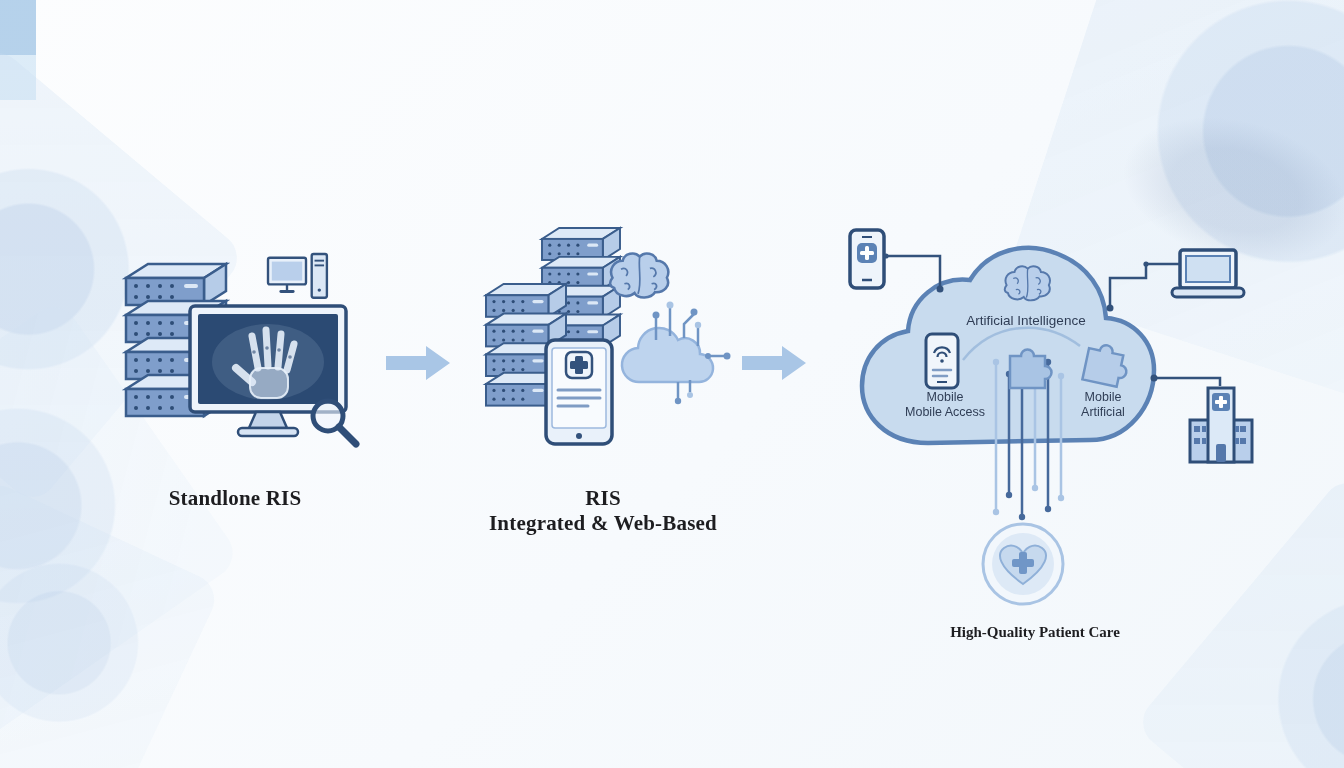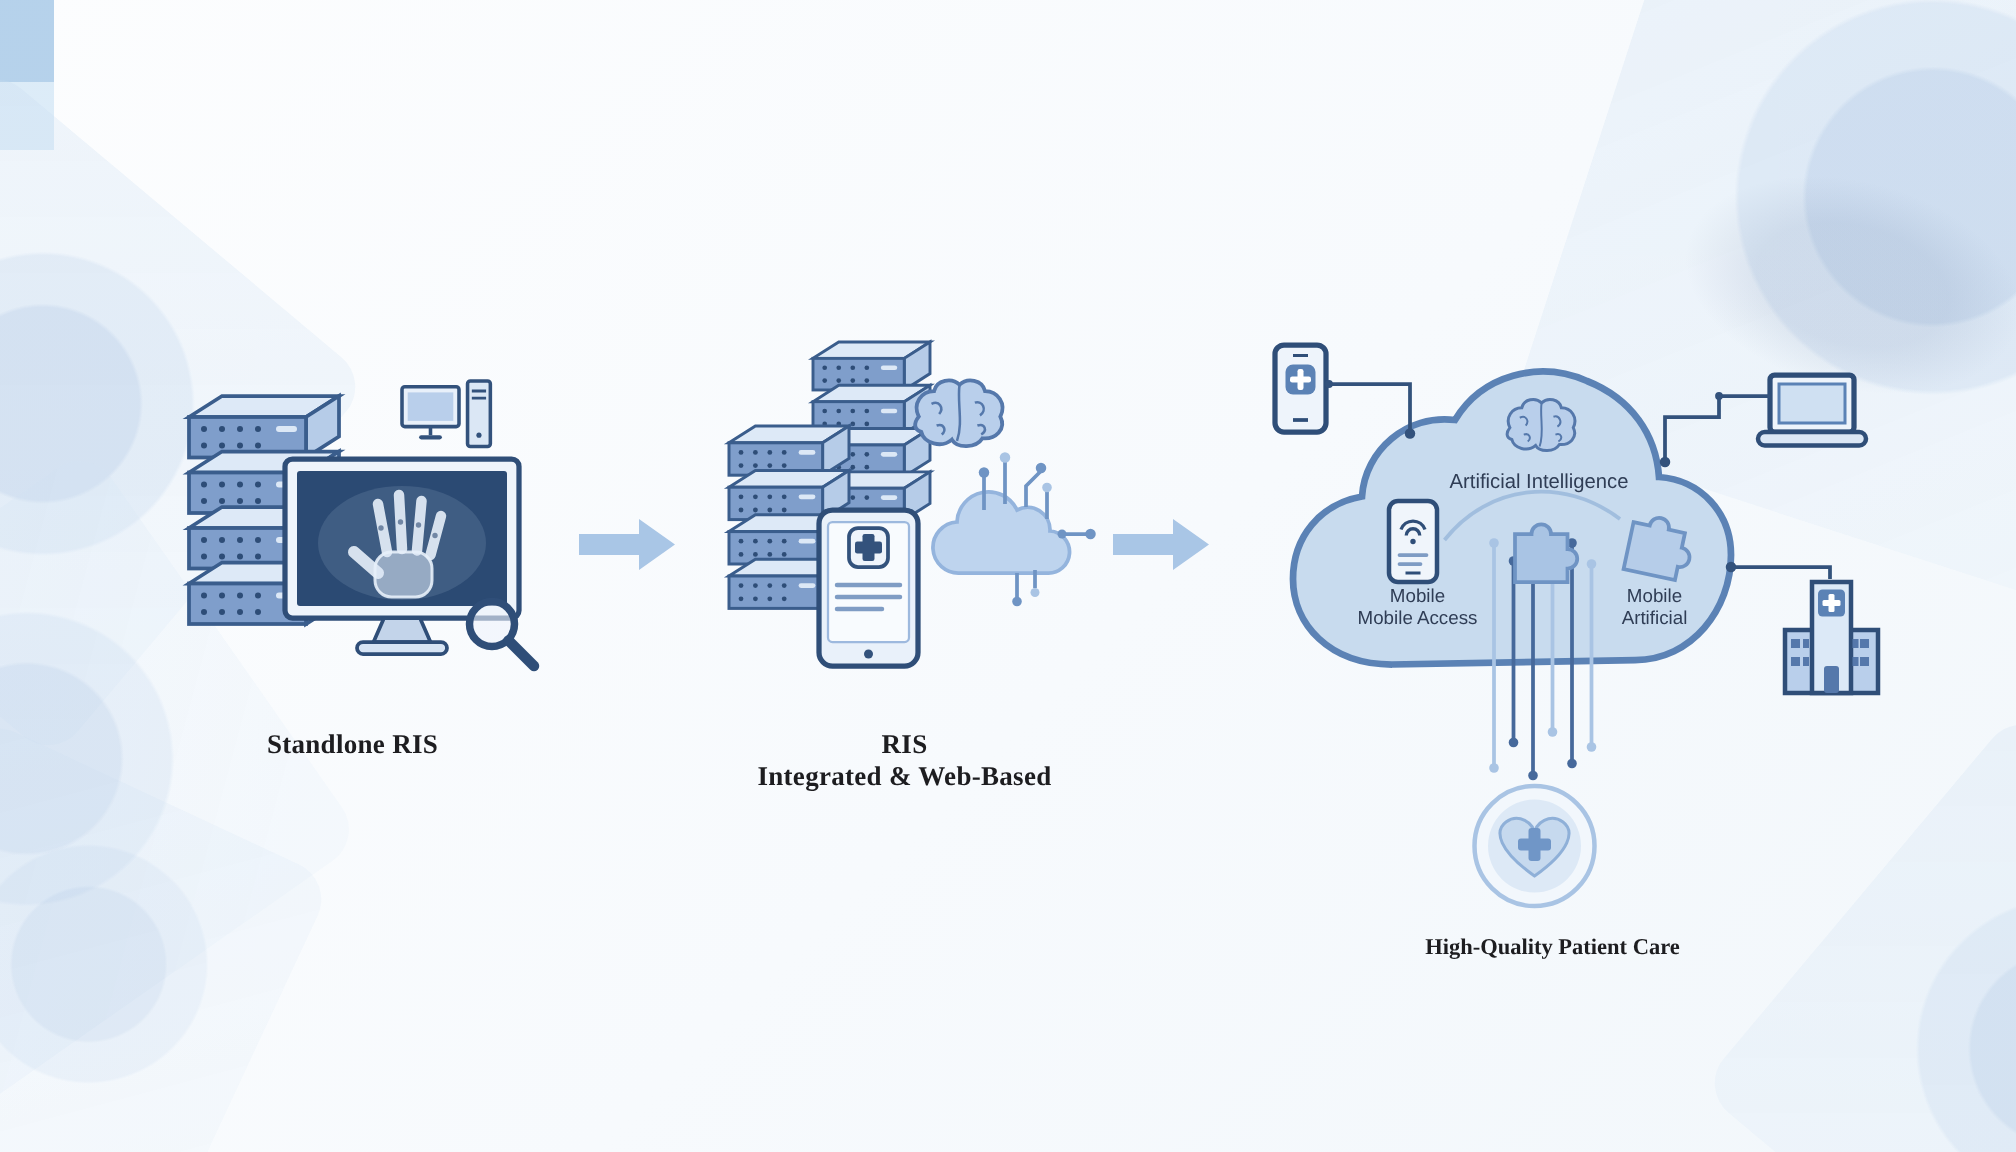--- a/index.html
+++ b/index.html
@@ -11,21 +11,21 @@
   .abs{position:absolute;}
   .bg-shape{position:absolute;border-radius:26px;pointer-events:none;}
   .bg-xray{
     background:
       radial-gradient(circle at 52% 46%, rgba(150,182,220,.55) 0 26%, rgba(255,255,255,0) 27%),
       radial-gradient(circle at 52% 46%, rgba(170,198,230,.45) 0 40%, rgba(255,255,255,0) 41%),
       linear-gradient(140deg, rgba(200,220,240,.55), rgba(226,238,249,.45));
   }
   .lbl{position:absolute;color:#1d1d20;text-align:center;
        font-family:"Liberation Serif",serif;font-weight:600;}
-  .lbl-big{font-size:18px;letter-spacing:.2px;}
+  .lbl-big{font-size:21px;letter-spacing:.2px;}
   .cloud-lbl{position:absolute;color:#2f3d55;text-align:center;
              font-family:Liberation Sans, sans-serif;font-weight:500;
              font-size:13px;line-height:1.18;}
   svg{display:block;}
 </style>
 </head>
 <body>
 
 <div class="canvas">
 

